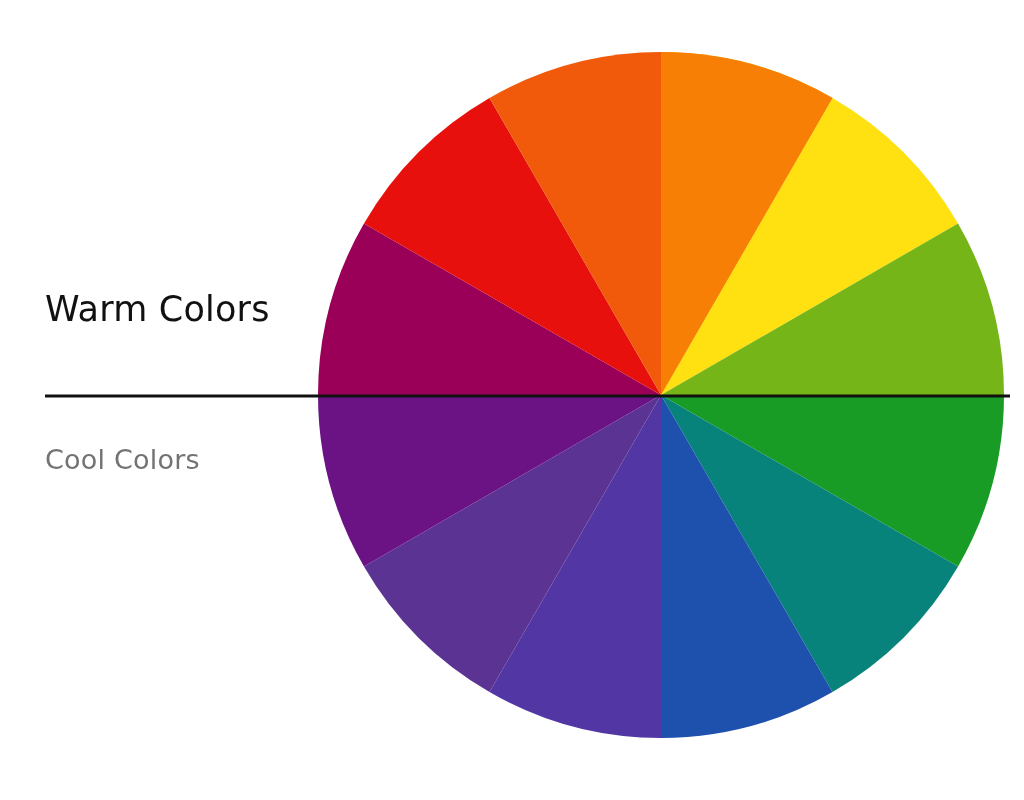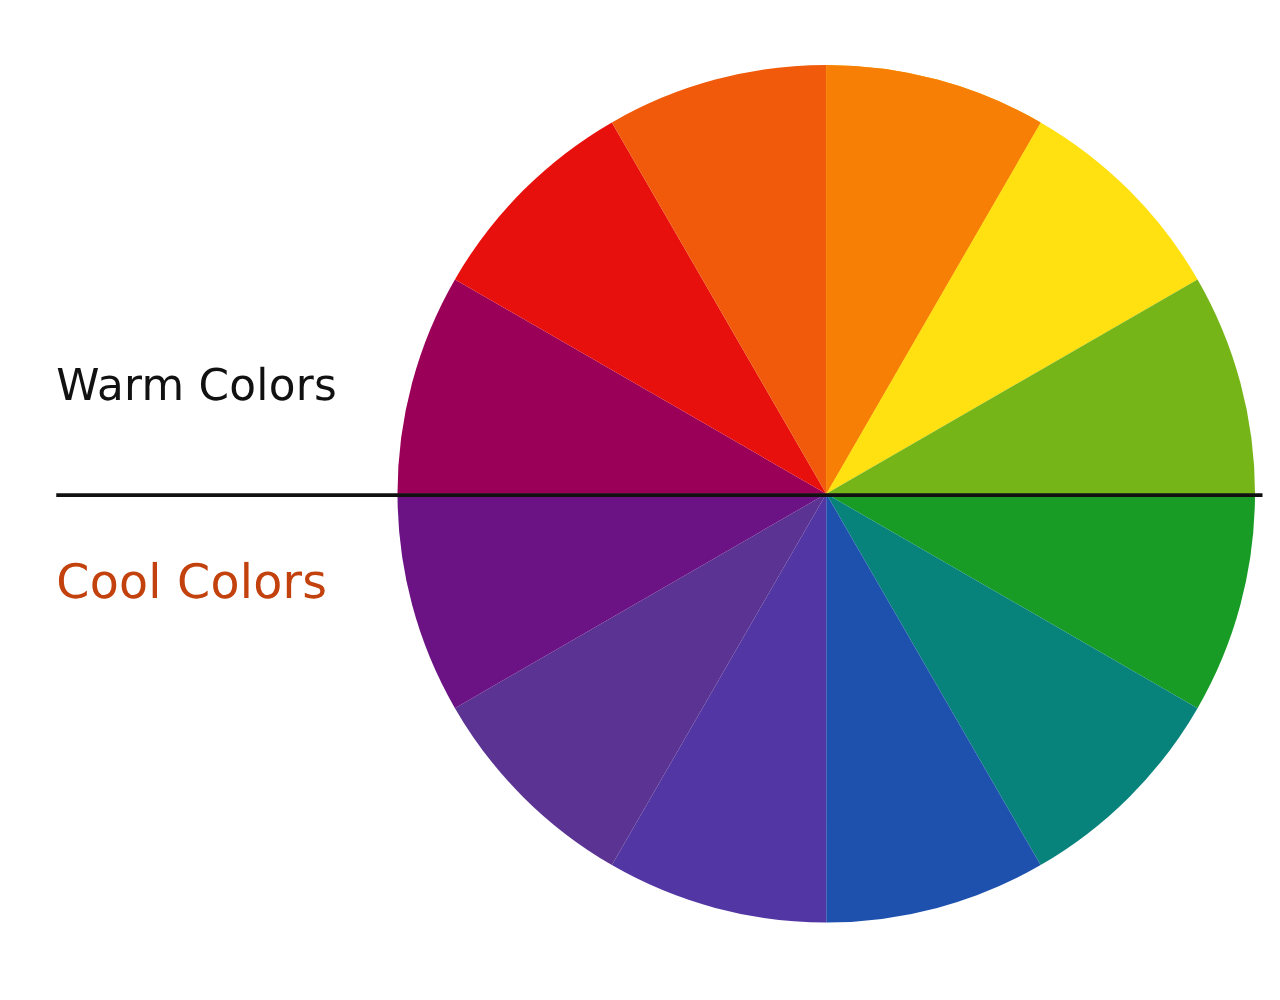--- a/index.html
+++ b/index.html
@@ -63,15 +63,15 @@
         <path d="M 661 395 L 318.000 395.000 A 343 343 0 0 1 363.953 223.500 Z" fill="#9A0058"></path>
         <path d="M 661 395 L 363.953 223.500 A 343 343 0 0 1 489.500 97.953 Z" fill="#E8100C"></path>
         <path d="M 661 395 L 489.500 97.953 A 343 343 0 0 1 661.000 52.000 Z" fill="#F05A0A"></path>
         <path d="M 661 395 L 661.000 52.000 A 343 343 0 0 1 832.500 97.953 Z" fill="#F77F06"></path>
       </g>
     <line id="divider-line" x1="45" y1="396" x2="1010" y2="396" stroke="#111111" stroke-width="3"></line>
   </svg>
 
   <div class="axis-label" id="warm-label" style="color: rgb(17, 17, 17); font-size: 35px;">Warm Colors</div>
 
-  <div class="axis-label" id="cool-label" style="color: #c2410c; font-size: 38px;">Cool Colors</div>
+  <div class="axis-label" id="cool-label" style="color: #737373; font-size: 27px;">Cool Colors</div>
 
 </div>
 
 </body></html>

